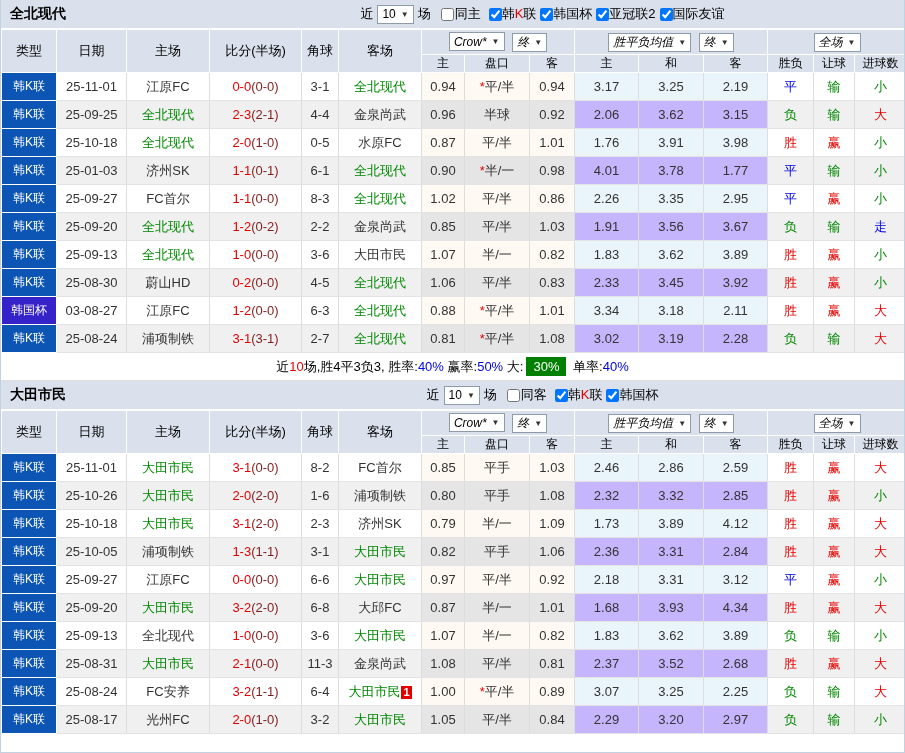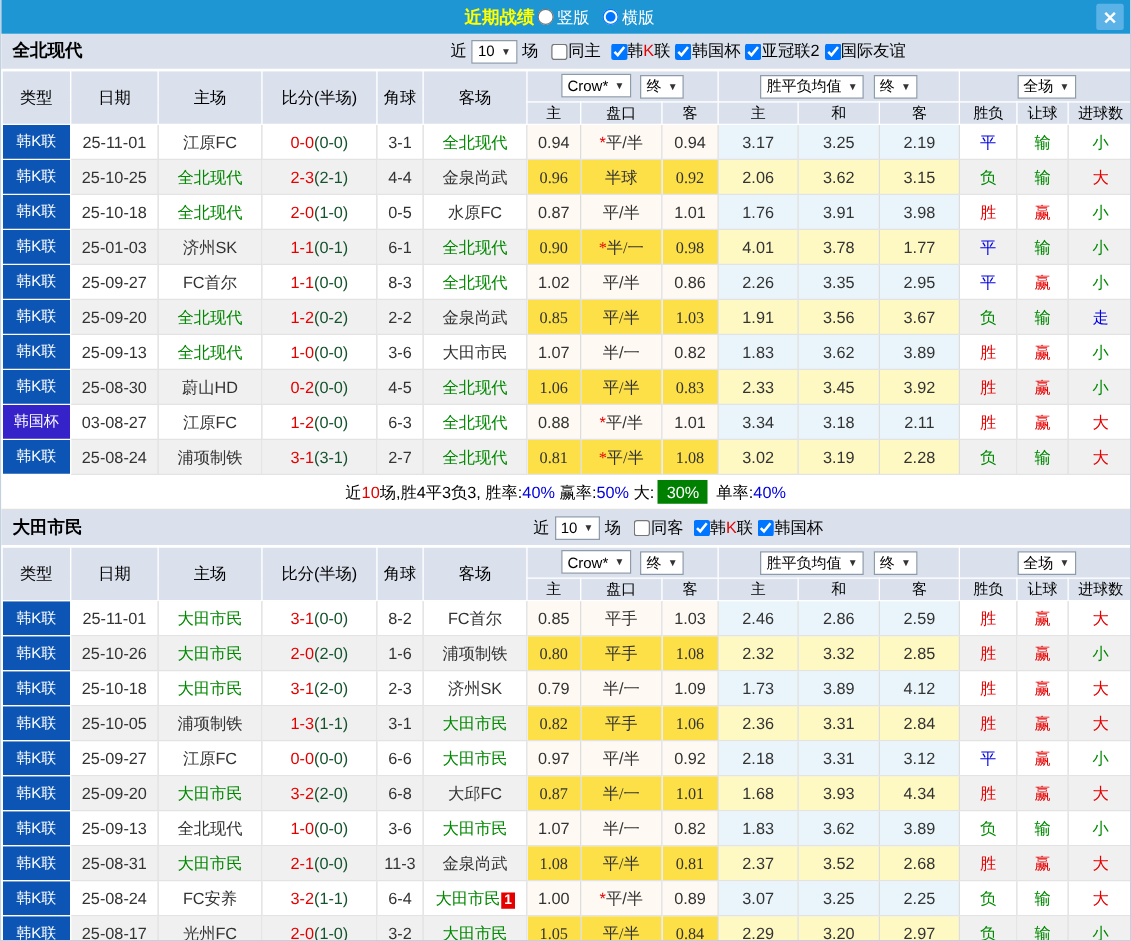--- a/index.html
+++ b/index.html
@@ -26,64 +26,50 @@
   .redchar { color: #e50000; font-style: normal; }
 
   .sel { display: inline-flex; align-items: center; background: #fff; border: 1px solid #8d9baa; height: 19px; padding: 0 4px; font-size: 12px; color: #000; cursor: pointer; white-space: nowrap; }
   .sel .arr { font-size: 8px; margin-left: 5px; color: #333; }
 
   
   table { width: 905px; border-collapse: collapse; table-layout: fixed; }
   thead th { background: #dae1ec; border: 1px solid #fff; font-weight: normal; font-size: 13px; color: #000; text-align: center; }
   tr.h1 th { height: 25px; }
   tr.h2 th { height: 16px; font-size: 12px; }
-  .ddcell { padding: 2px 0; }
+  .ddcell { padding: 2px 0; font-style: italic; }
   .ddcell .sel { margin: 0 2px; }
 
   tbody td { height: 28px; text-align: center; font-size: 13px; color: #333; border-right: 1px solid #ddd; border-bottom: 1px solid #e3e3e3; overflow: hidden; white-space: nowrap; }
   tr.odd  td.plain { background: #ffffff; }
   tr.even td.plain { background: #f0f0f0; }
   tr.odd  td.c-odds { background: #fef9f2; }
-  tr.even td.c-odds { background: #fde047; font-family: Liberation Serif, serif; }
+  tr.even td.c-odds { background: #e5e5e5; }
   tr.odd  td.c-avg { background: #eaf5fb; }
-  tr.even td.c-avg { background: #fef9c3; margin-left: 28px; }
+  tr.even td.c-avg { background: #c4b5fd; margin-left: 28px; }
   td.c-type { background: #0c55b4; color: #fff; font-size: 12px; border: 1px solid #fff; }
   td.c-type.cup { background: #3622c9; }
   .focal { color: #008800; }
   .ft { color: #e50000; }
-  .ht { color: #14532d; }
+  .ht { color: #7f1d1d; }
   .star { color: #e50000; }
   .redcard { display: inline-block; background: #e50000; color: #fff; font-size: 11px; line-height: 13px; padding: 0 2px; margin-left: 1px; font-weight: bold; }
 
   
   .summary { height: 28px; background: #fff; display: flex; align-items: center; justify-content: center; font-size: 13px; color: #000; border-bottom: 1px solid #e0e0e0; }
   .summary span { white-space: pre; }
   .sum-red { color: #e50000; }
   .sum-blue { color: #0101df; }
   .badge-green { background: #008000; color: #fff; padding: 2px 7px; margin: 0 3px; }
 </style>
 </head>
 <body>
 
 <div class="app">
 
-  <div class="titlebar">
-    <span class="title">近期战绩</span>
-    <span class="radios">
-      <label>
-        <input type="radio" name="layout" style="">
-        <span>竖版</span>
-      </label>
-      <label>
-        <input type="radio" name="layout" checked="" style="">
-        <span>横版</span>
-      </label>
-    </span>
-    <span class="close-btn">✕</span>
-  </div>
 
   <div class="section">
     <div class="filter-row">
       <span class="team-name">全北现代</span>
       <span class="filter-controls">
         <span>近</span>
         <span class="sel">
             <span>10</span>
             <span class="arr">▼</span>
           </span>
@@ -190,21 +176,21 @@
             <td class="c-odds">0.94</td>
             <td class="c-avg">3.17</td>
             <td class="c-avg">3.25</td>
             <td class="c-avg">2.19</td>
             <td class="plain" style="color: rgb(1, 1, 223);">平</td>
             <td class="plain" style="color: rgb(0, 136, 0);">输</td>
             <td class="plain" style="color: rgb(0, 136, 0);">小</td>
           </tr>
           <tr class="even">
             <td class="c-type">韩K联</td>
-            <td class="plain c-date">25-10-25</td>
+            <td class="plain c-date">25-09-25</td>
             <td class="plain"><span class="focal">全北现代</span></td>
             <td class="plain"><span class="ft">2-3</span><span class="ht">(2-1)</span></td>
             <td class="plain">4-4</td>
             <td class="plain"><span>金泉尚武</span></td>
             <td class="c-odds">0.96</td>
             <td class="c-odds">半球</td>
             <td class="c-odds">0.92</td>
             <td class="c-avg">2.06</td>
             <td class="c-avg">3.62</td>
             <td class="c-avg">3.15</td>

